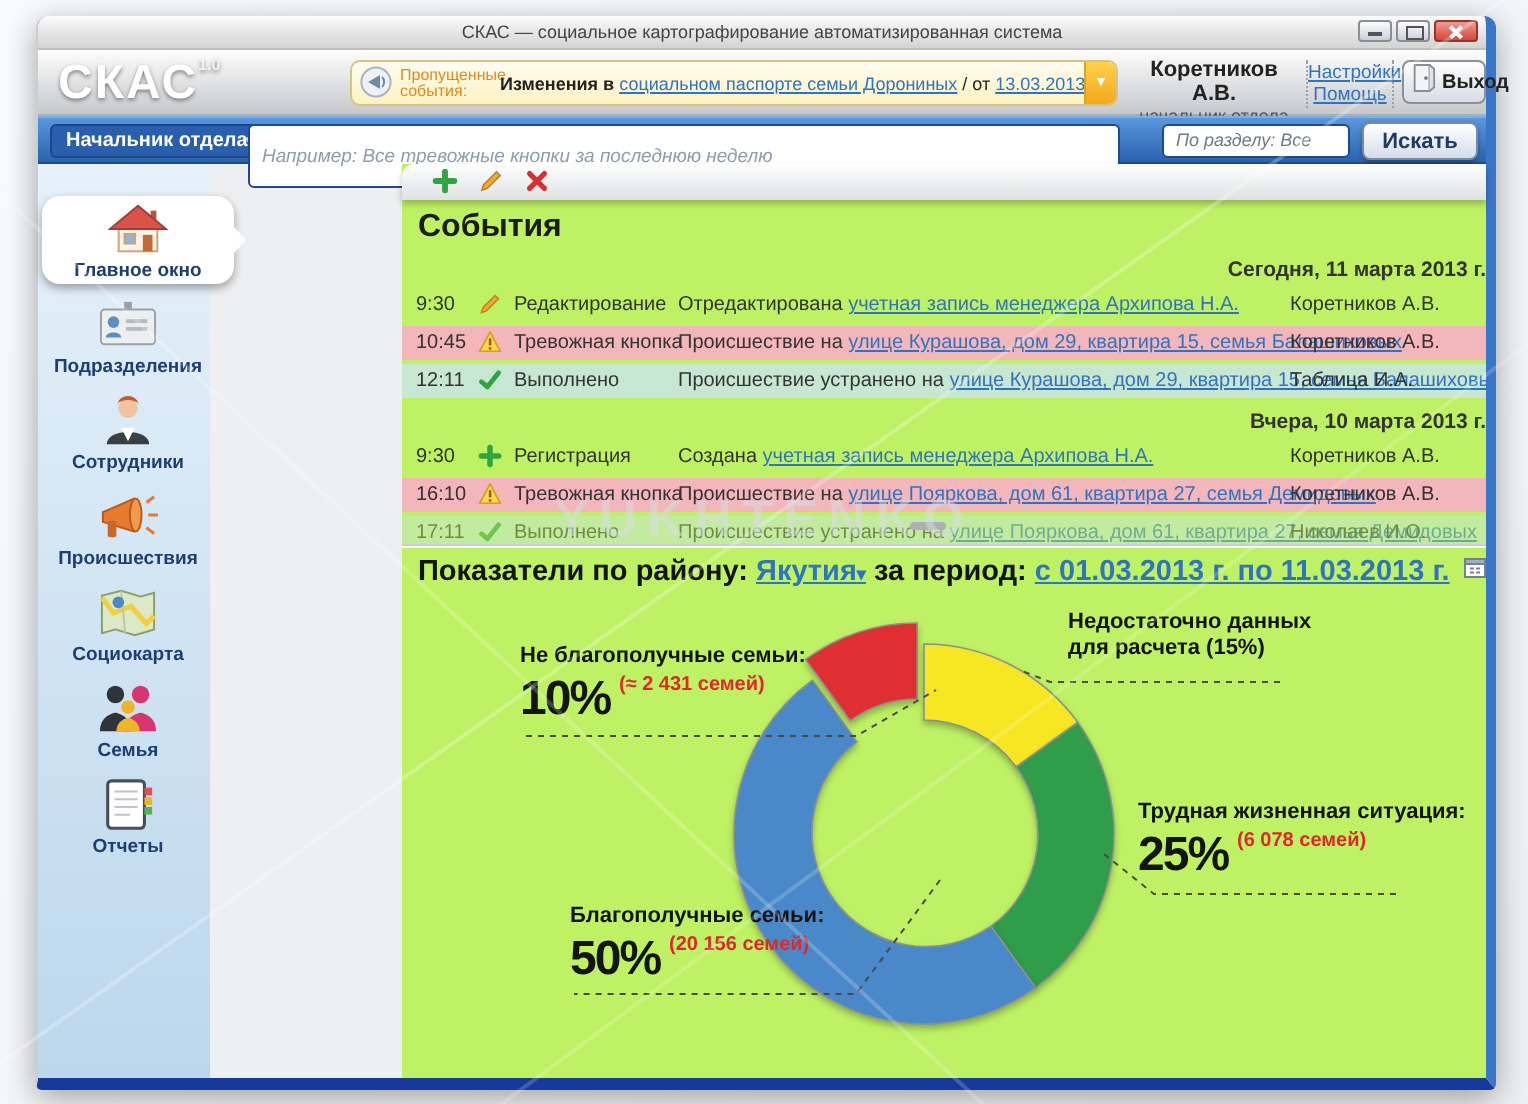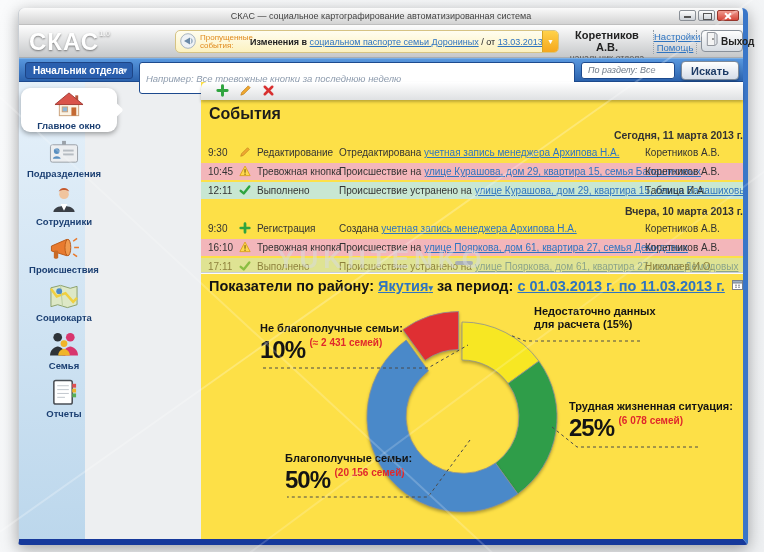--- a/index.html
+++ b/index.html
@@ -56,39 +56,39 @@
   .exit-btn span.lbl { font-size:10px; font-weight:bold; color:#222; }
 
   
   .searchbar { position:absolute; left:0; right:0; top:50px; height:24px;
                background:linear-gradient(#5897de,#2b62ad); border-top:1px solid #7ab0e8;
                border-bottom:1px solid #1d4a8e; }
   .role-dd { position:absolute; left:6px; top:3px; width:108px; height:17px; background:#2a5fae;
              border:1px solid #1d4587; border-radius:3px; color:#fff; font-size:10px; font-weight:bold;
              line-height:15px; padding-left:7px; cursor:pointer; }
   .role-dd .caret { position:absolute; right:5px; top:0; font-size:8px; color:#cfe0f5; }
-  .search-input { position:absolute; left:120px; top:3px; width:436px; height:32px; border:1px solid #1d4a8e;
+  .search-input { position:absolute; left:105px; top:3px; width:436px; height:32px; border:1px solid #1d4a8e;
              border-radius:3px; font-size:9.5px; padding:0 6px; color:#333;
              font-family:"Liberation Sans", sans-serif; }
   .search-input::placeholder { font-style:italic; color:#8e9cae; }
   .section-input { position:absolute; left:562px; top:3px; width:94px; height:17px; background:#fff;
              border:1px solid #1d4a8e; border-radius:3px; font-size:9px; font-style:italic; color:#6e7a88;
              line-height:15px; padding-left:6px; cursor:pointer; }
   .search-btn { position:absolute; left:662px; top:2px; width:58px; height:19px;
              border:1px solid #7d8a9a; border-radius:4px; background:linear-gradient(#ffffff,#d5dde8);
              font-size:11px; font-weight:bold; color:#1d3b66; cursor:pointer;
              font-family:"Liberation Sans", sans-serif; box-shadow:0 1px 2px rgba(0,0,0,.3); }
 
   
   .content { position:absolute; left:0; right:0; top:74px; bottom:0; }
-  .sidebar { position:absolute; left:0; top:0; bottom:0; width:66px;
-             background:linear-gradient(#e6f1fa,#bcd7ec); padding-top:6px; }
+  .sidebar { position:absolute; left:0; top:0; bottom:0; width:86px;
+             background:linear-gradient(#e6f1fa,#bcd7ec); padding-top:16px; }
   .panel   { position:absolute; left:90px; top:0; bottom:0; width:92px;
              background:linear-gradient(#4079c6,#2256a6 55%,#1e4f9e); }
-  .main    { position:absolute; left:182px; top:0; right:0; bottom:0; background:#fde047; }
+  .main    { position:absolute; left:182px; top:0; right:0; bottom:0; background:#bef264; }
 
   
   .side-item { position:relative; width:90px; height:48px; text-align:center; cursor:pointer; }
   .side-item .s-icon { display:block; height:32px; padding-top:2px; }
   .side-item .s-icon svg { width:34px; height:29px; }
   .side-item .s-label { display:block; font-size:9.5px; font-weight:bold; color:#1b3f72; }
   .side-item.active { width:96px; height:44px; margin:0 0 4px 2px; background:#fff; border-radius:9px;
              box-shadow:0 2px 5px rgba(0,0,0,.35); z-index:3; }
   .side-item.active::after { content:''; position:absolute; right:-4px; top:50%; width:12px; height:12px;
              margin-top:-6px; background:#fff; transform:rotate(45deg); border-radius:2px; }

